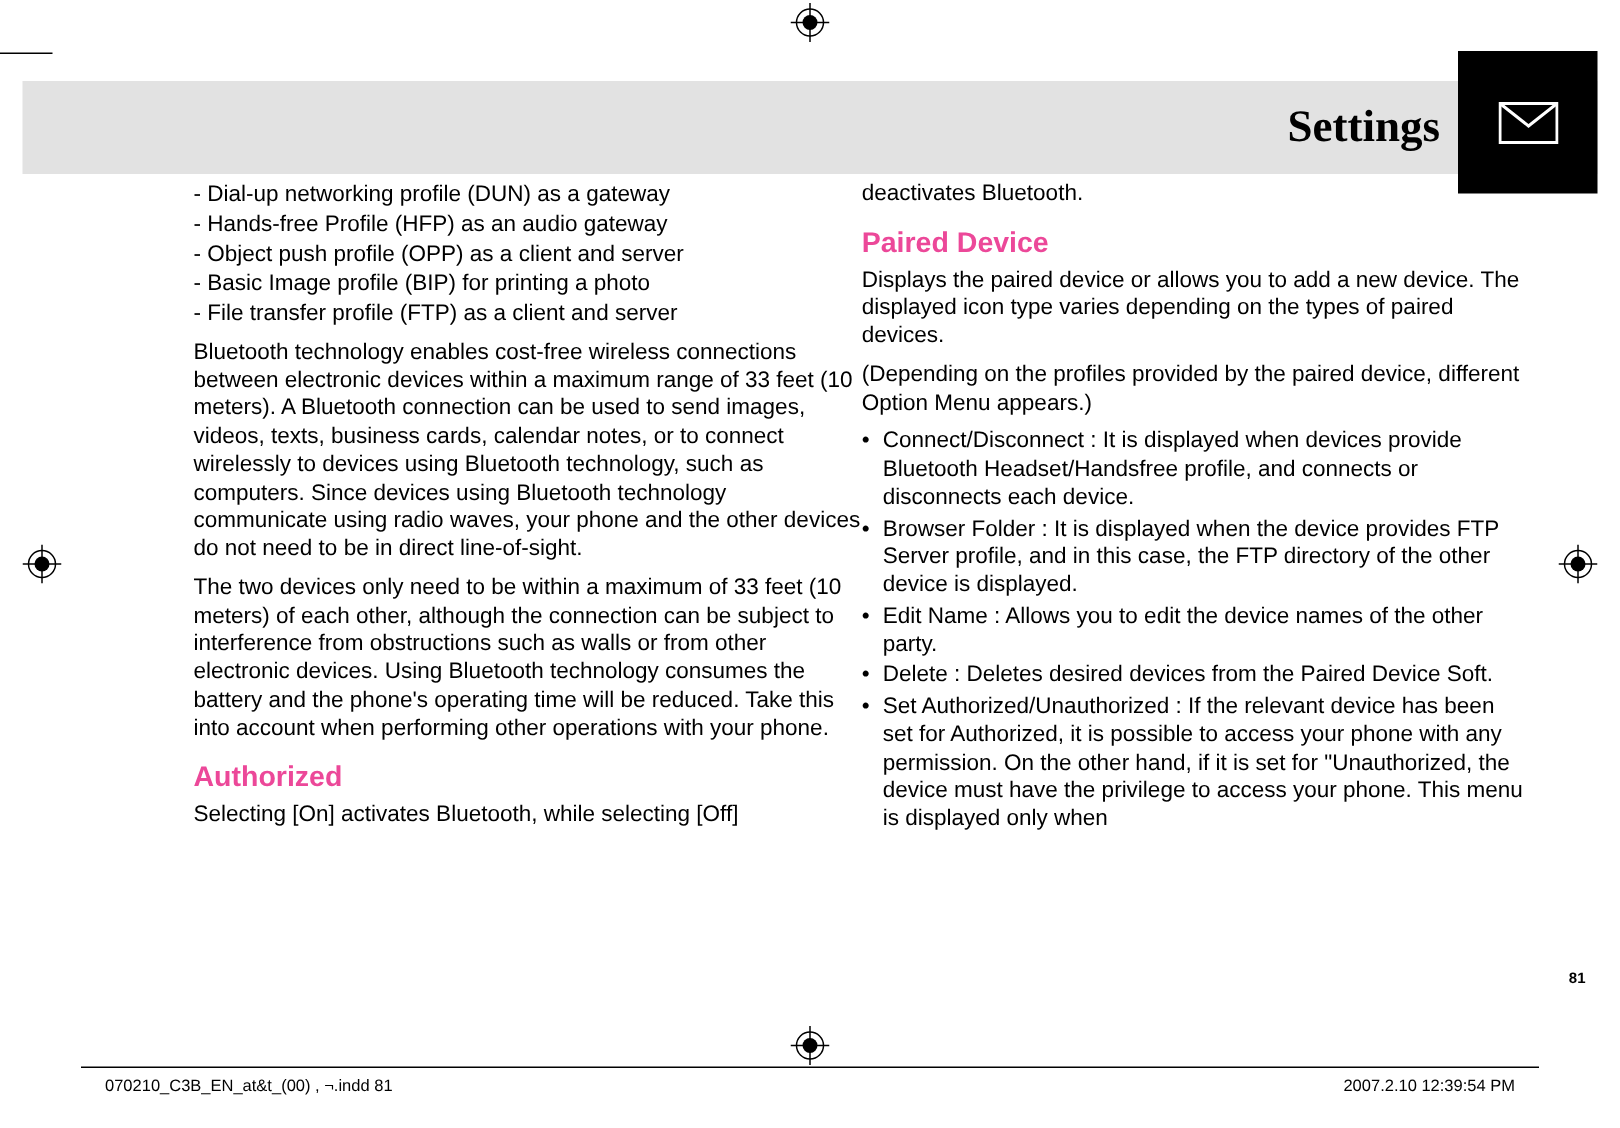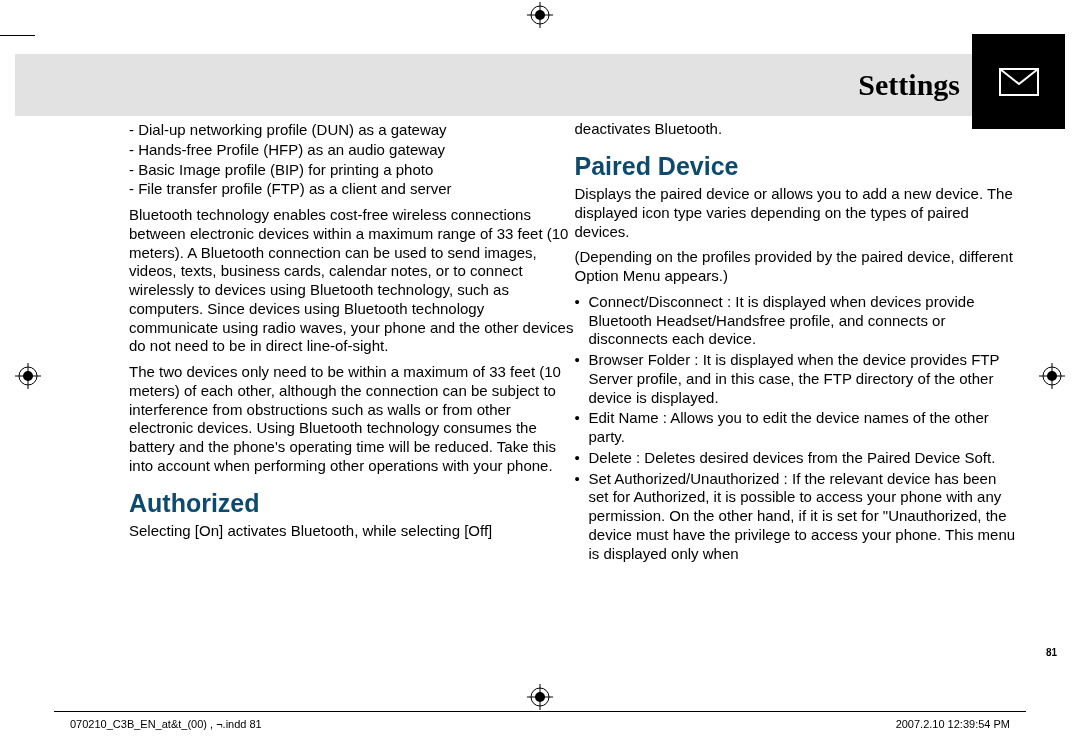--- a/index.html
+++ b/index.html
@@ -90,22 +90,22 @@
     flex: 1;
   }
   .list-item {
     margin: 1px 0;
   }
   .para {
     margin: 7px 0;
   }
   .subhead {
     font-weight: bold;
-    color: #0c4a6e;
-    font-size: 25px;
+    color: #ec4899;
+    font-size: 19px;
     margin-top: 12px;
     margin-bottom: 3px;
   }
   .bullet {
     display: flex;
     margin: 2px 0;
   }
   .bullet .dot {
     width: 14px;
     flex: none;
@@ -199,20 +199,21 @@
         <rect x="1" y="1" width="38" height="26" fill="none" stroke="#fff" stroke-width="2"></rect>
         <polyline points="1,1 20,16 39,1" fill="none" stroke="#fff" stroke-width="2"></polyline>
       </svg>
   </span>
 </div>
 
 <div class="content">
   <div class="col">
     <div class="list-item">- Dial-up networking profile (DUN) as a gateway</div>
     <div class="list-item">- Hands-free Profile (HFP) as an audio gateway</div>
+    <div class="list-item">- Object push profile (OPP) as a client and server</div>
     <div class="list-item">- Basic Image profile (BIP) for printing a photo</div>
     <div class="list-item">- File transfer profile (FTP) as a client and server</div>
     <div class="para">Bluetooth technology enables cost-free wireless connections between electronic devices within a maximum range of 33 feet (10 meters). A Bluetooth connection can be used to send images, videos, texts, business cards, calendar notes, or to connect wirelessly to devices using Bluetooth technology, such as computers. Since devices using Bluetooth technology communicate using radio waves, your phone and the other devices do not need to be in direct line-of-sight.</div>
     <div class="para">The two devices only need to be within a maximum of 33 feet (10 meters) of each other, although the connection can be subject to interference from obstructions such as walls or from other electronic devices. Using Bluetooth technology consumes the battery and the phone's operating time will be reduced. Take this into account when performing other operations with your phone.</div>
     <div class="subhead">Authorized</div>
     <div class="para" style="margin-top:2px">Selecting [On] activates Bluetooth, while selecting [Off]</div>
   </div>
 
   <div class="col">
     <div class="para" style="margin-top:0">deactivates Bluetooth.</div>

